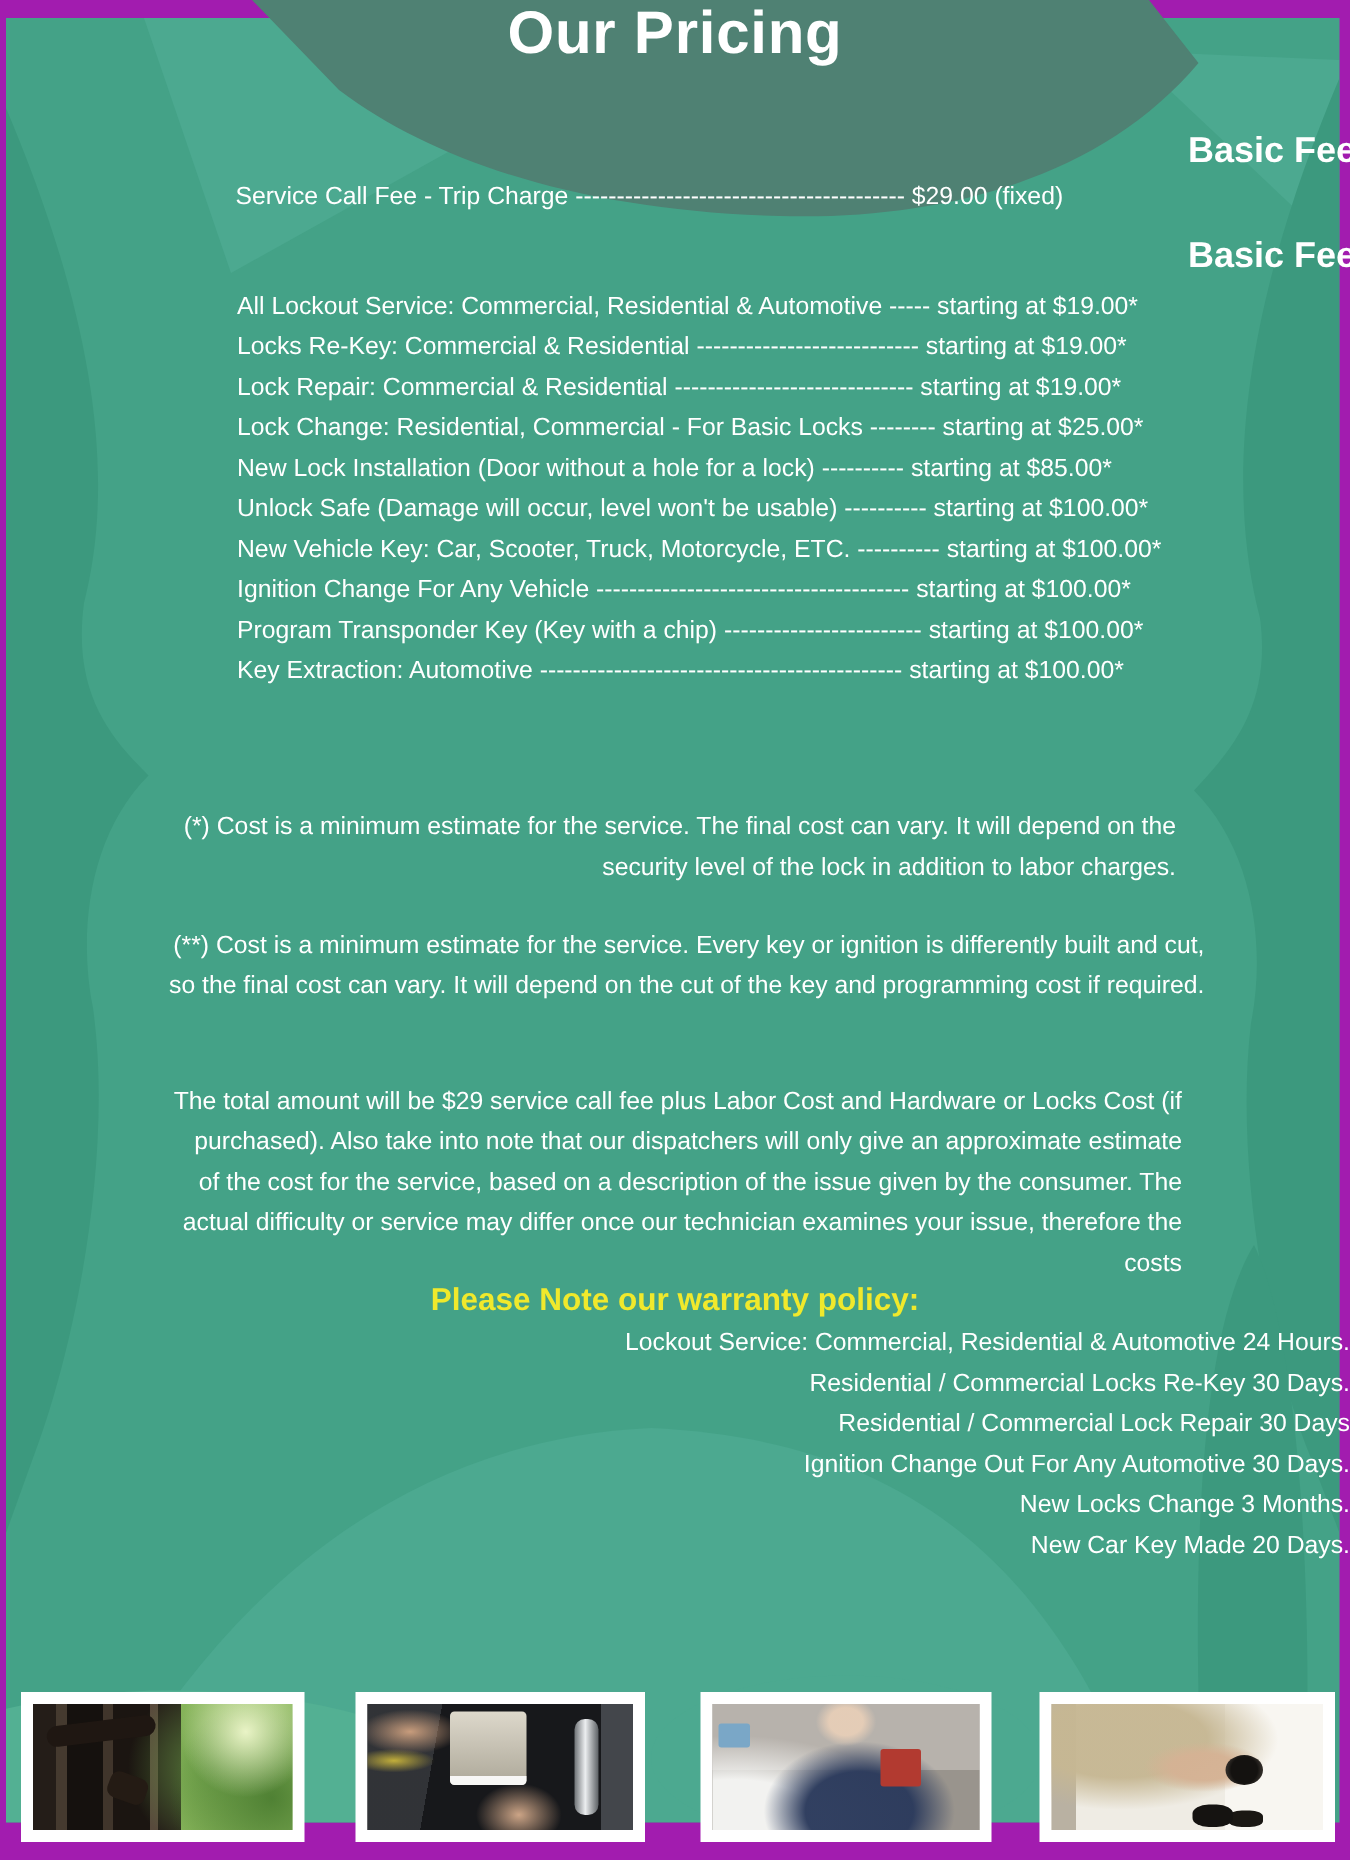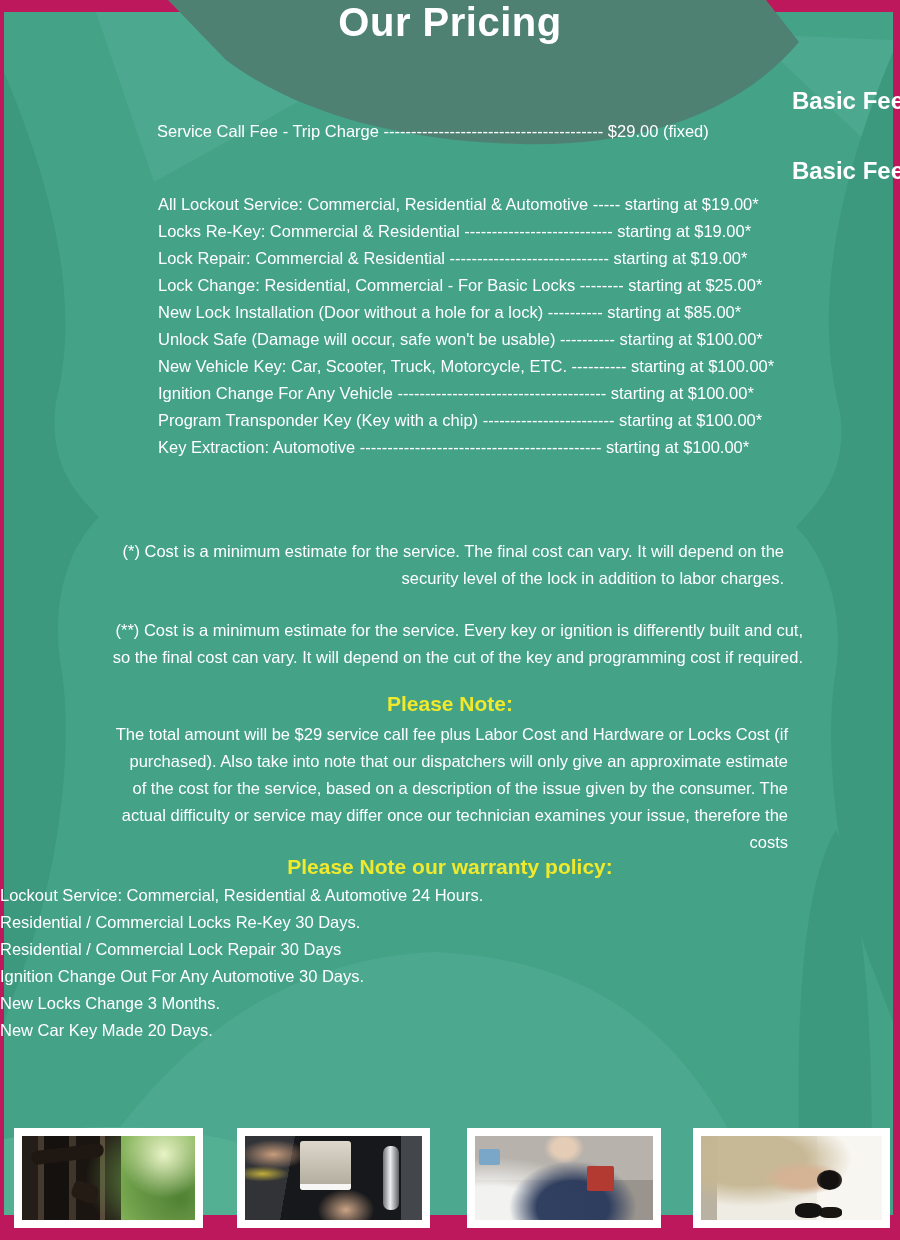--- a/index.html
+++ b/index.html
@@ -1,17 +1,17 @@
 <!DOCTYPE html>
 <html><head>
 <meta charset="utf-8">
 <style>
   html,body{margin:0;padding:0;}
   body{font-family:"Liberation Sans",sans-serif;}
-  .page{position:relative;width:900px;height:1240px;background:#be185d;overflow:hidden;}
+  .page{position:relative;width:900px;height:1240px;background:#a21caf;overflow:hidden;}
 
   
   .panel{position:absolute;left:4px;top:12px;width:889px;height:1203px;background:#44a287;overflow:hidden;}
   .panel svg{display:block;}
 
   
   .banner{position:absolute;left:0;top:0;width:900px;height:160px;pointer-events:none;}
   .title{position:absolute;left:0;top:-3px;width:900px;text-align:center;
          font-size:40px;font-weight:700;color:#ffffff;letter-spacing:0.5px;line-height:50px;margin:0;}
 
@@ -31,21 +31,21 @@
   .note2{top:617px;width:706px;}
 
   .yellow-head{position:absolute;left:0;width:900px;text-align:center;margin:0;
                font-size:21px;font-weight:700;color:#f0e92c;line-height:27px;}
   .pn-head{top:690px;}
   .w-head{top:853px;}
 
   .pn-body{position:absolute;top:721px;left:0;right:0;margin:0 auto;width:676px;text-align:right;
            color:#ffffff;font-size:16.5px;line-height:27px;}
 
-  .w-list{position:absolute;top:882px;left:0;width:900px;text-align:left;color:#ffffff;
+  .w-list{position:absolute;top:882px;left:0;width:900px;text-align:right;color:#ffffff;
           font-size:16.5px;line-height:27px;}
 
   
   .photo{position:absolute;top:1128px;height:100px;background:#ffffff;padding:8px;box-sizing:border-box;}
   .photo .art{position:relative;width:100%;height:100%;overflow:hidden;}
   .ph1{left:14px;width:189px;}
   .ph2{left:237px;width:193px;}
   .ph3{left:467px;width:194px;}
   .ph4{left:693px;width:197px;}
 
@@ -127,31 +127,30 @@
   <h2 class="sec-head head1">Basic Fee</h2>
   <div class="fee-line">Service Call Fee - Trip Charge ---------------------------------------- $29.00 (fixed)</div>
 
   <h2 class="sec-head head2">Basic Fee</h2>
   <div class="fee-list">
     <div>All Lockout Service: Commercial, Residential &amp; Automotive ----- starting at $19.00*</div>
     <div>Locks Re-Key: Commercial &amp; Residential --------------------------- starting at $19.00*</div>
     <div>Lock Repair: Commercial &amp; Residential ----------------------------- starting at $19.00*</div>
     <div>Lock Change: Residential, Commercial - For Basic Locks -------- starting at $25.00*</div>
     <div>New Lock Installation (Door without a hole for a lock) ---------- starting at $85.00*</div>
-    <div>Unlock Safe (Damage will occur, safe won't be usable) ---------- starting at $100.00*</div>
+    <div>Unlock Safe (Damage will occur, level won't be usable) ---------- starting at $100.00*</div>
     <div>New Vehicle Key: Car, Scooter, Truck, Motorcycle, ETC. ---------- starting at $100.00*</div>
     <div>Ignition Change For Any Vehicle -------------------------------------- starting at $100.00*</div>
     <div>Program Transponder Key (Key with a chip) ------------------------ starting at $100.00*</div>
     <div>Key Extraction: Automotive -------------------------------------------- starting at $100.00*</div>
   </div>
 
   <p class="note note1">(*) Cost is a minimum estimate for the service. The final cost can vary. It will depend on the security level of the lock in addition to labor charges.</p>
   <p class="note note2">(**) Cost is a minimum estimate for the service. Every key or ignition is differently built and cut, so the final cost can vary. It will depend on the cut of the key and programming cost if required.</p>
 
-  <h3 class="yellow-head pn-head">Please Note:</h3>
   <p class="pn-body">The total amount will be $29 service call fee plus Labor Cost and Hardware or Locks Cost (if purchased). Also take into note that our dispatchers will only give an approximate estimate of the cost for the service, based on a description of the issue given by the consumer. The actual difficulty or service may differ once our technician examines your issue, therefore the costs</p>
 
   <h3 class="yellow-head w-head">Please Note our warranty policy:</h3>
   <div class="w-list">
     <div>Lockout Service: Commercial, Residential &amp; Automotive 24 Hours.</div>
     <div>Residential / Commercial Locks Re-Key 30 Days.</div>
     <div>Residential / Commercial Lock Repair 30 Days</div>
     <div>Ignition Change Out For Any Automotive 30 Days.</div>
     <div>New Locks Change 3 Months.</div>
     <div>New Car Key Made 20 Days.</div>

